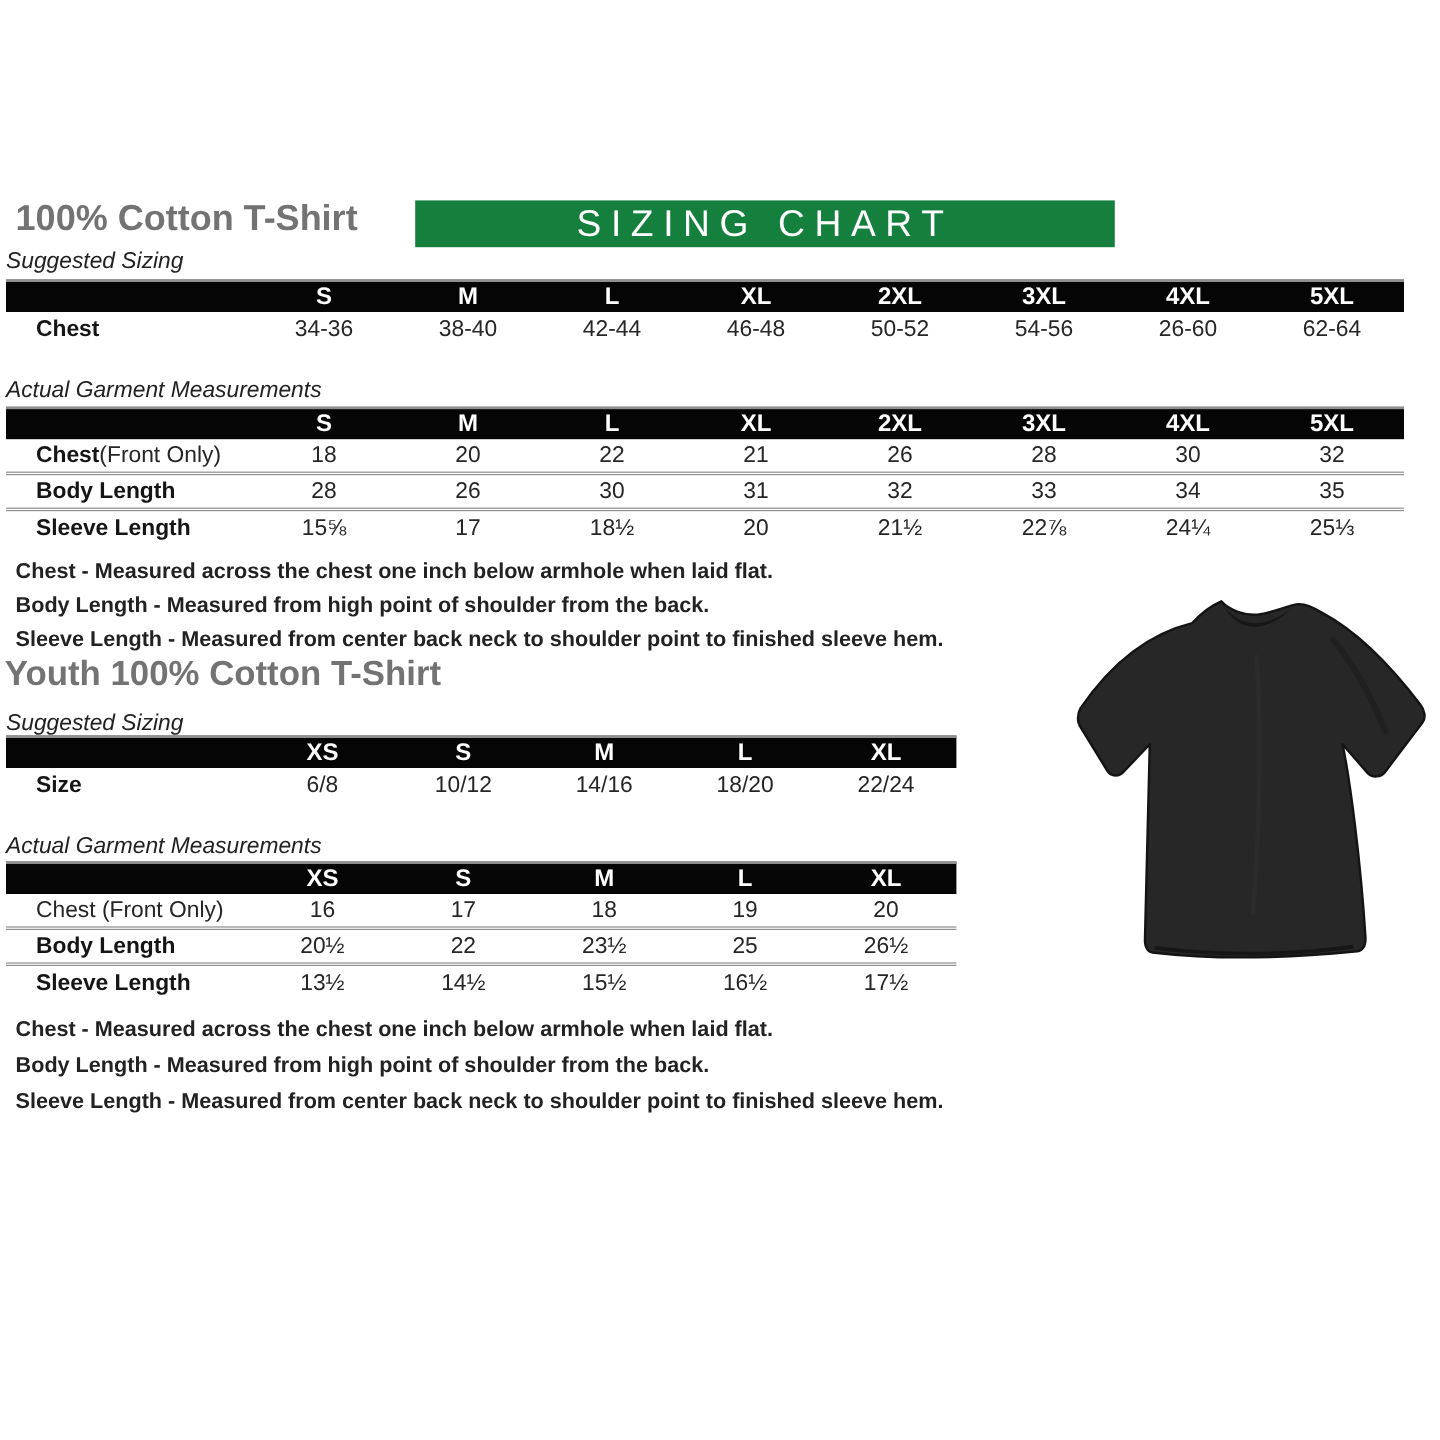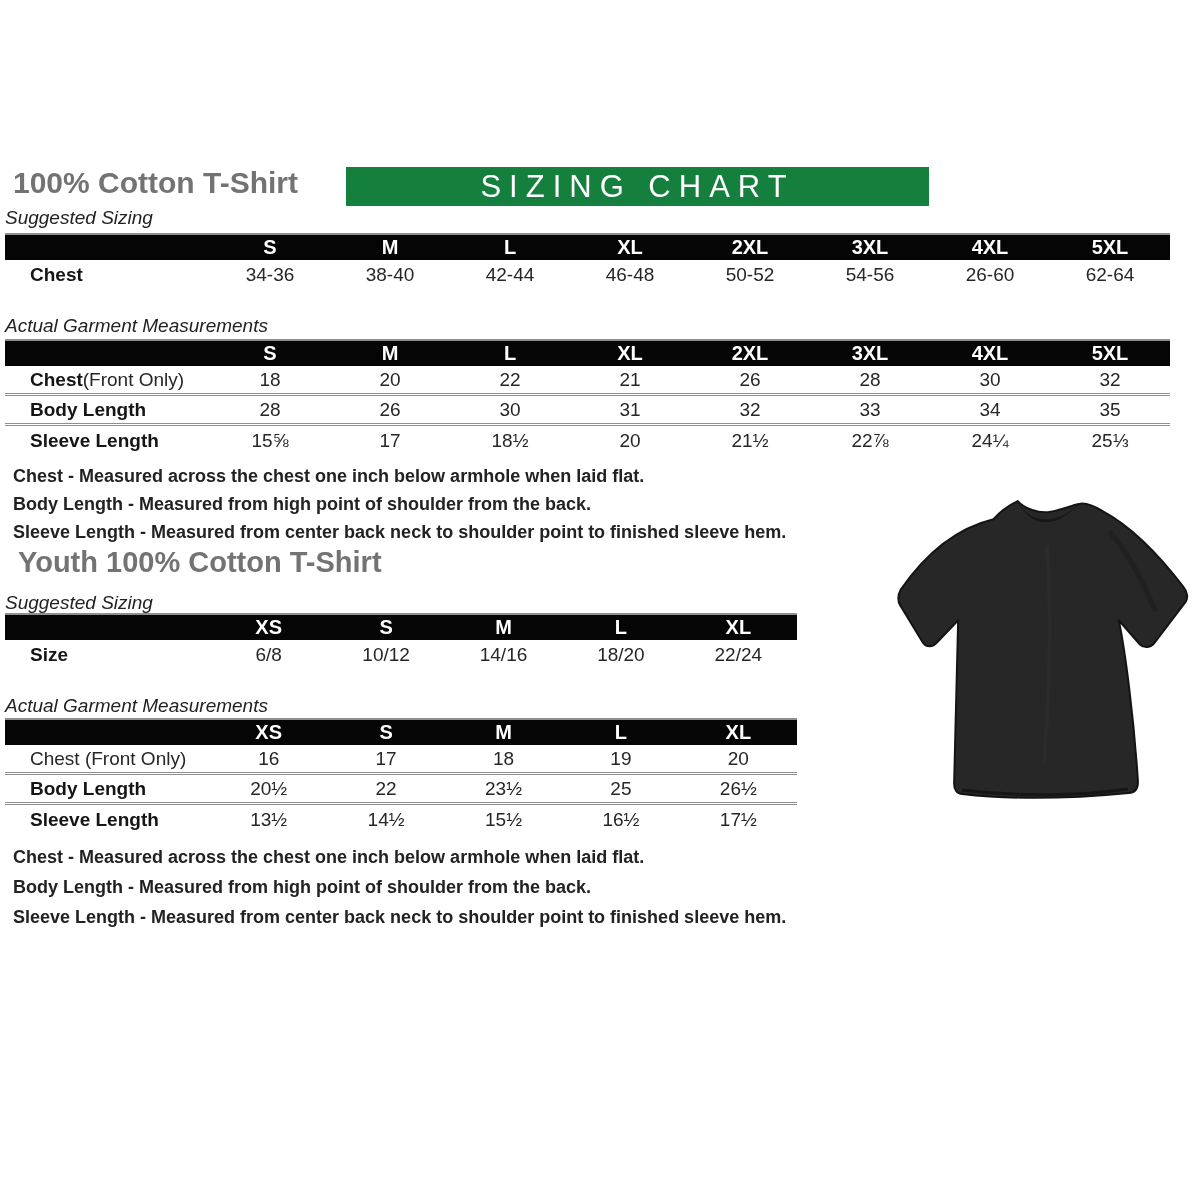--- a/index.html
+++ b/index.html
@@ -131,21 +131,21 @@
     <div class="cell">25⅓</div>
   </div>
 </div>
 
 <div class="abs notes" style="top:462px;">
   <div class="note-line">Chest - Measured across the chest one inch below armhole when laid flat.</div>
   <div class="note-line">Body Length - Measured from high point of shoulder from the back.</div>
   <div class="note-line">Sleeve Length - Measured from center back neck to shoulder point to finished sleeve hem.</div>
 </div>
 
-<div class="abs big-title" style="left:18px; top:546px; font-size:29px;">Youth 100% Cotton T-Shirt</div>
+<div class="abs big-title" style="left:4px; top:546px; font-size:29px;">Youth 100% Cotton T-Shirt</div>
 
 <div class="abs section-label" style="top:592px;">Suggested Sizing</div>
 
 <div class="abs size-table" style="top:613px; width:792px;">
   <div class="hdr-row">
     <div class="label-cell"></div>
     <div class="cell">XS</div>
     <div class="cell">S</div>
     <div class="cell">M</div>
     <div class="cell">L</div>

